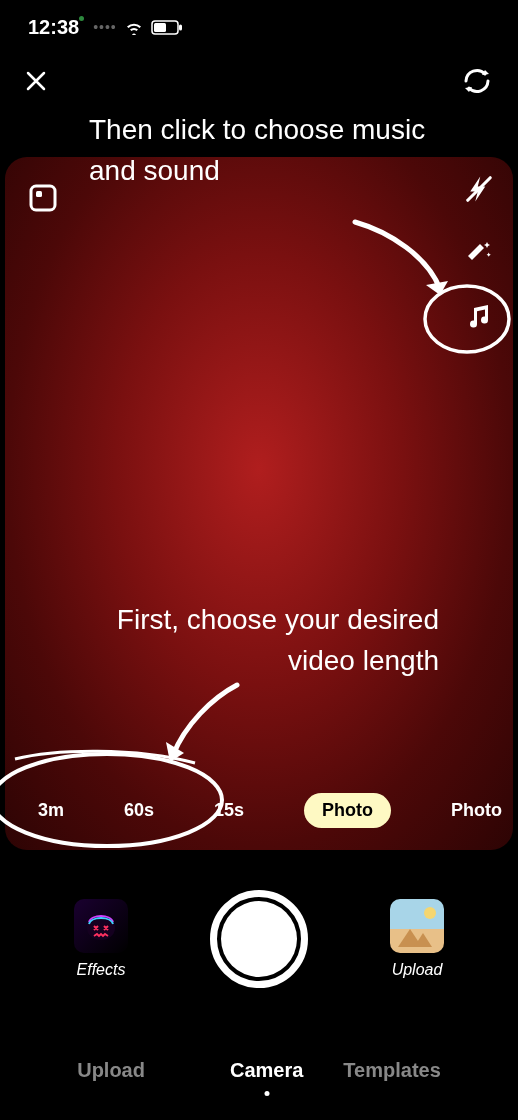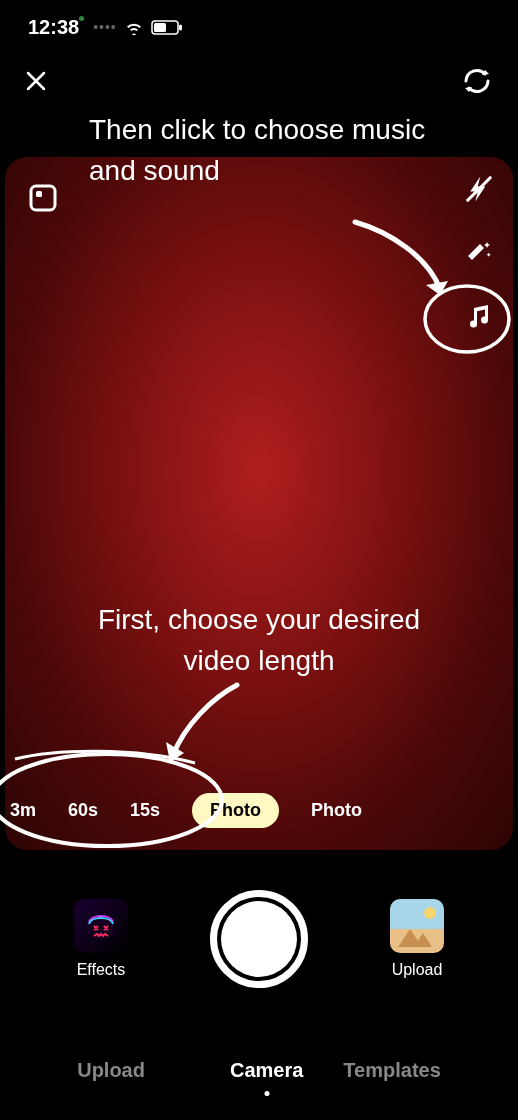--- a/index.html
+++ b/index.html
@@ -90,21 +90,21 @@
       font-weight: 400;
       line-height: 1.45;
       z-index: 6;
       width: 340px;
     }
     .annotation-bottom {
       position: absolute;
       top: 600px;
       left: 50%;
       transform: translateX(-50%);
-      text-align: center;
+      text-align: right;
       font-size: 28px;
       font-weight: 400;
       line-height: 1.45;
       z-index: 6;
       width: 360px;
     }
     .arrow-top {
       position: absolute;
       top: 217px;
       right: 58px;
@@ -131,20 +131,21 @@
       justify-content: flex-start;
       align-items: center;
       gap: 32px;
       padding: 0 10px;
       z-index: 3;
     }
     .mode-pill {
       font-size: 18px;
       font-weight: 600;
       color: #fff;
+      margin-left: 28px;
     }
     .mode-pill.selected {
       background: #fef9c3;
       color: #000;
       padding: 7px 18px;
       border-radius: 22px;
     }
     .capture-row {
       position: absolute;
       bottom: 132px;
@@ -155,20 +156,21 @@
       align-items: center;
       padding: 0 26px;
       z-index: 3;
     }
     .capture-side {
       display: flex;
       flex-direction: column;
       align-items: center;
       gap: 8px;
       width: 82px;
+      font-style: italic;
     }
     .capture-side-label {
       font-size: 16px;
       color: #fff;
       font-weight: 500;
     }
     .shutter-outer {
       width: 98px;
       height: 98px;
       border-radius: 50%;

